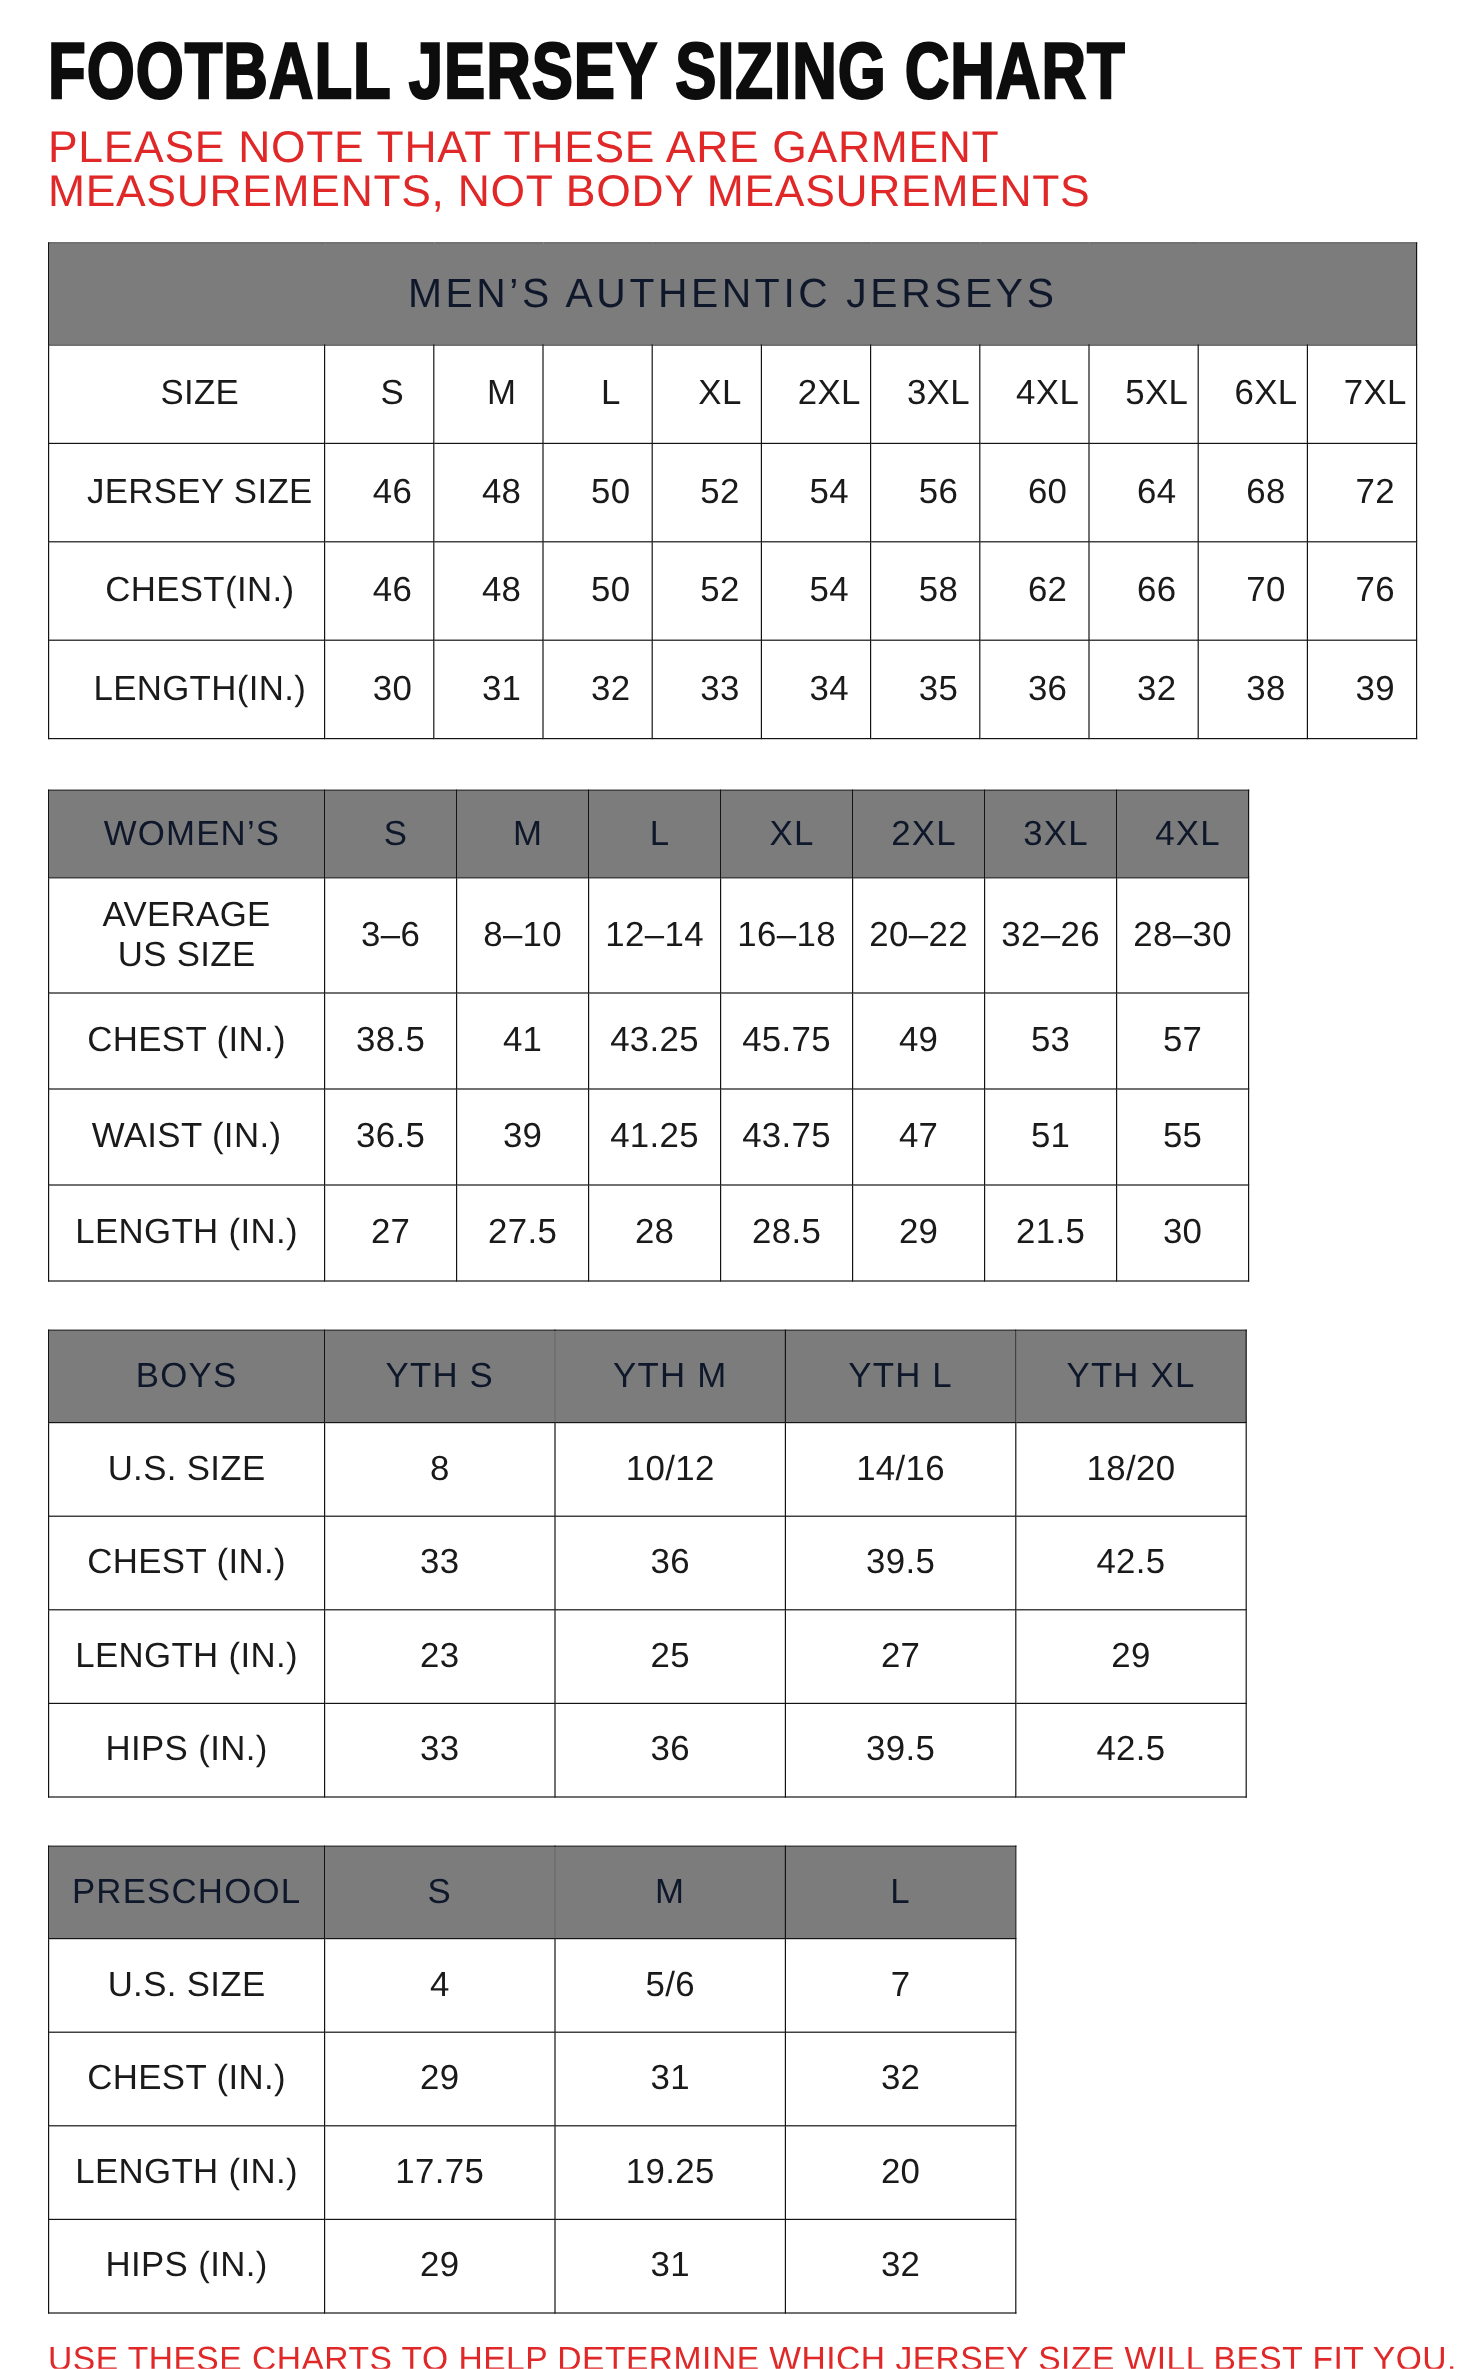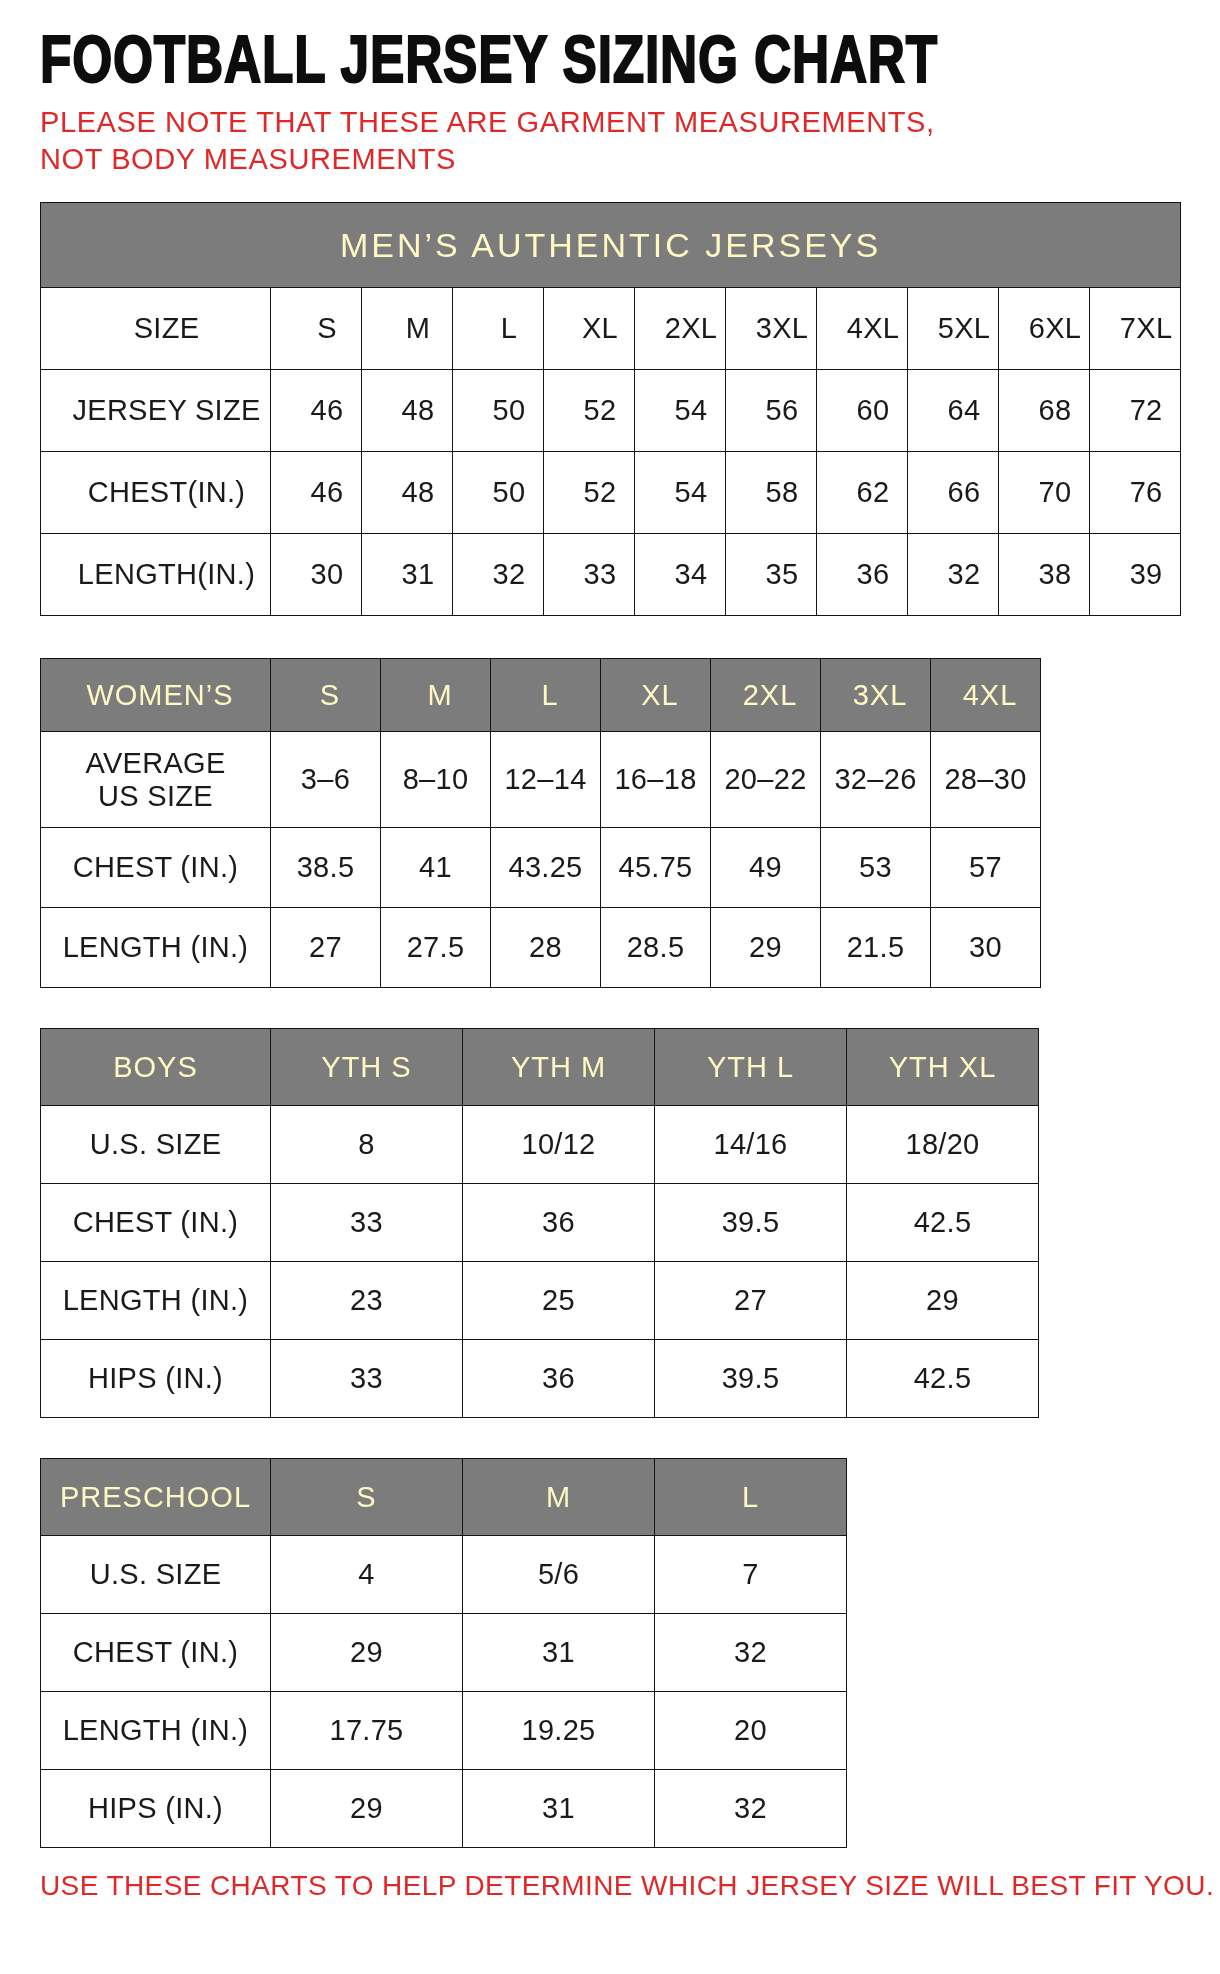--- a/index.html
+++ b/index.html
@@ -33,21 +33,21 @@
     color: #0d0d0d;
     transform: scaleX(0.78);
     transform-origin: left center;
     letter-spacing: 1px;
     -webkit-text-stroke: 2px #0d0d0d;
   }
   
   .note {
     margin: 0 0 24px 0;
     max-width: 960px;
-    font-size: 29px;
+    font-size: 37px;
     line-height: 37px;
     letter-spacing: 0.6px;
     color: #e02828;
   }
   .footer-note {
     margin: 20px 0 0 0;
     font-size: 28px;
     line-height: 36px;
     letter-spacing: 0.4px;
     color: #e02828;
@@ -67,21 +67,21 @@
     vertical-align: middle;
     font-weight: 400;
     padding: 0 4px;
     overflow: hidden;
   }
   table.sz th.lbl {
     white-space: pre-line;
   }
   table.sz thead th.band {
     background: #7c7c7c;
-    color: #fef9c3;
+    color: #0f172a;
     margin-left: 40px;
   }
   
   .t-mens { width: 1140px; margin-bottom: 42px; }
   .t-mens col.c-lbl { width: 230px; }
   .t-mens col.c-val { width: 91px; }
   .t-mens thead th.band {
     height: 84px;
     font-size: 34px;
     letter-spacing: 3px;
@@ -233,20 +233,30 @@
           <th class="lbl">CHEST (IN.)</th>
           <td>38.5</td>
           <td>41</td>
           <td>43.25</td>
           <td>45.75</td>
           <td>49</td>
           <td>53</td>
           <td>57</td>
         </tr>
         <tr>
+          <th class="lbl">WAIST (IN.)</th>
+          <td>36.5</td>
+          <td>39</td>
+          <td>41.25</td>
+          <td>43.75</td>
+          <td>47</td>
+          <td>51</td>
+          <td>55</td>
+        </tr>
+        <tr>
           <th class="lbl">LENGTH (IN.)</th>
           <td>27</td>
           <td>27.5</td>
           <td>28</td>
           <td>28.5</td>
           <td>29</td>
           <td>21.5</td>
           <td>30</td>
         </tr>
       </tbody>

